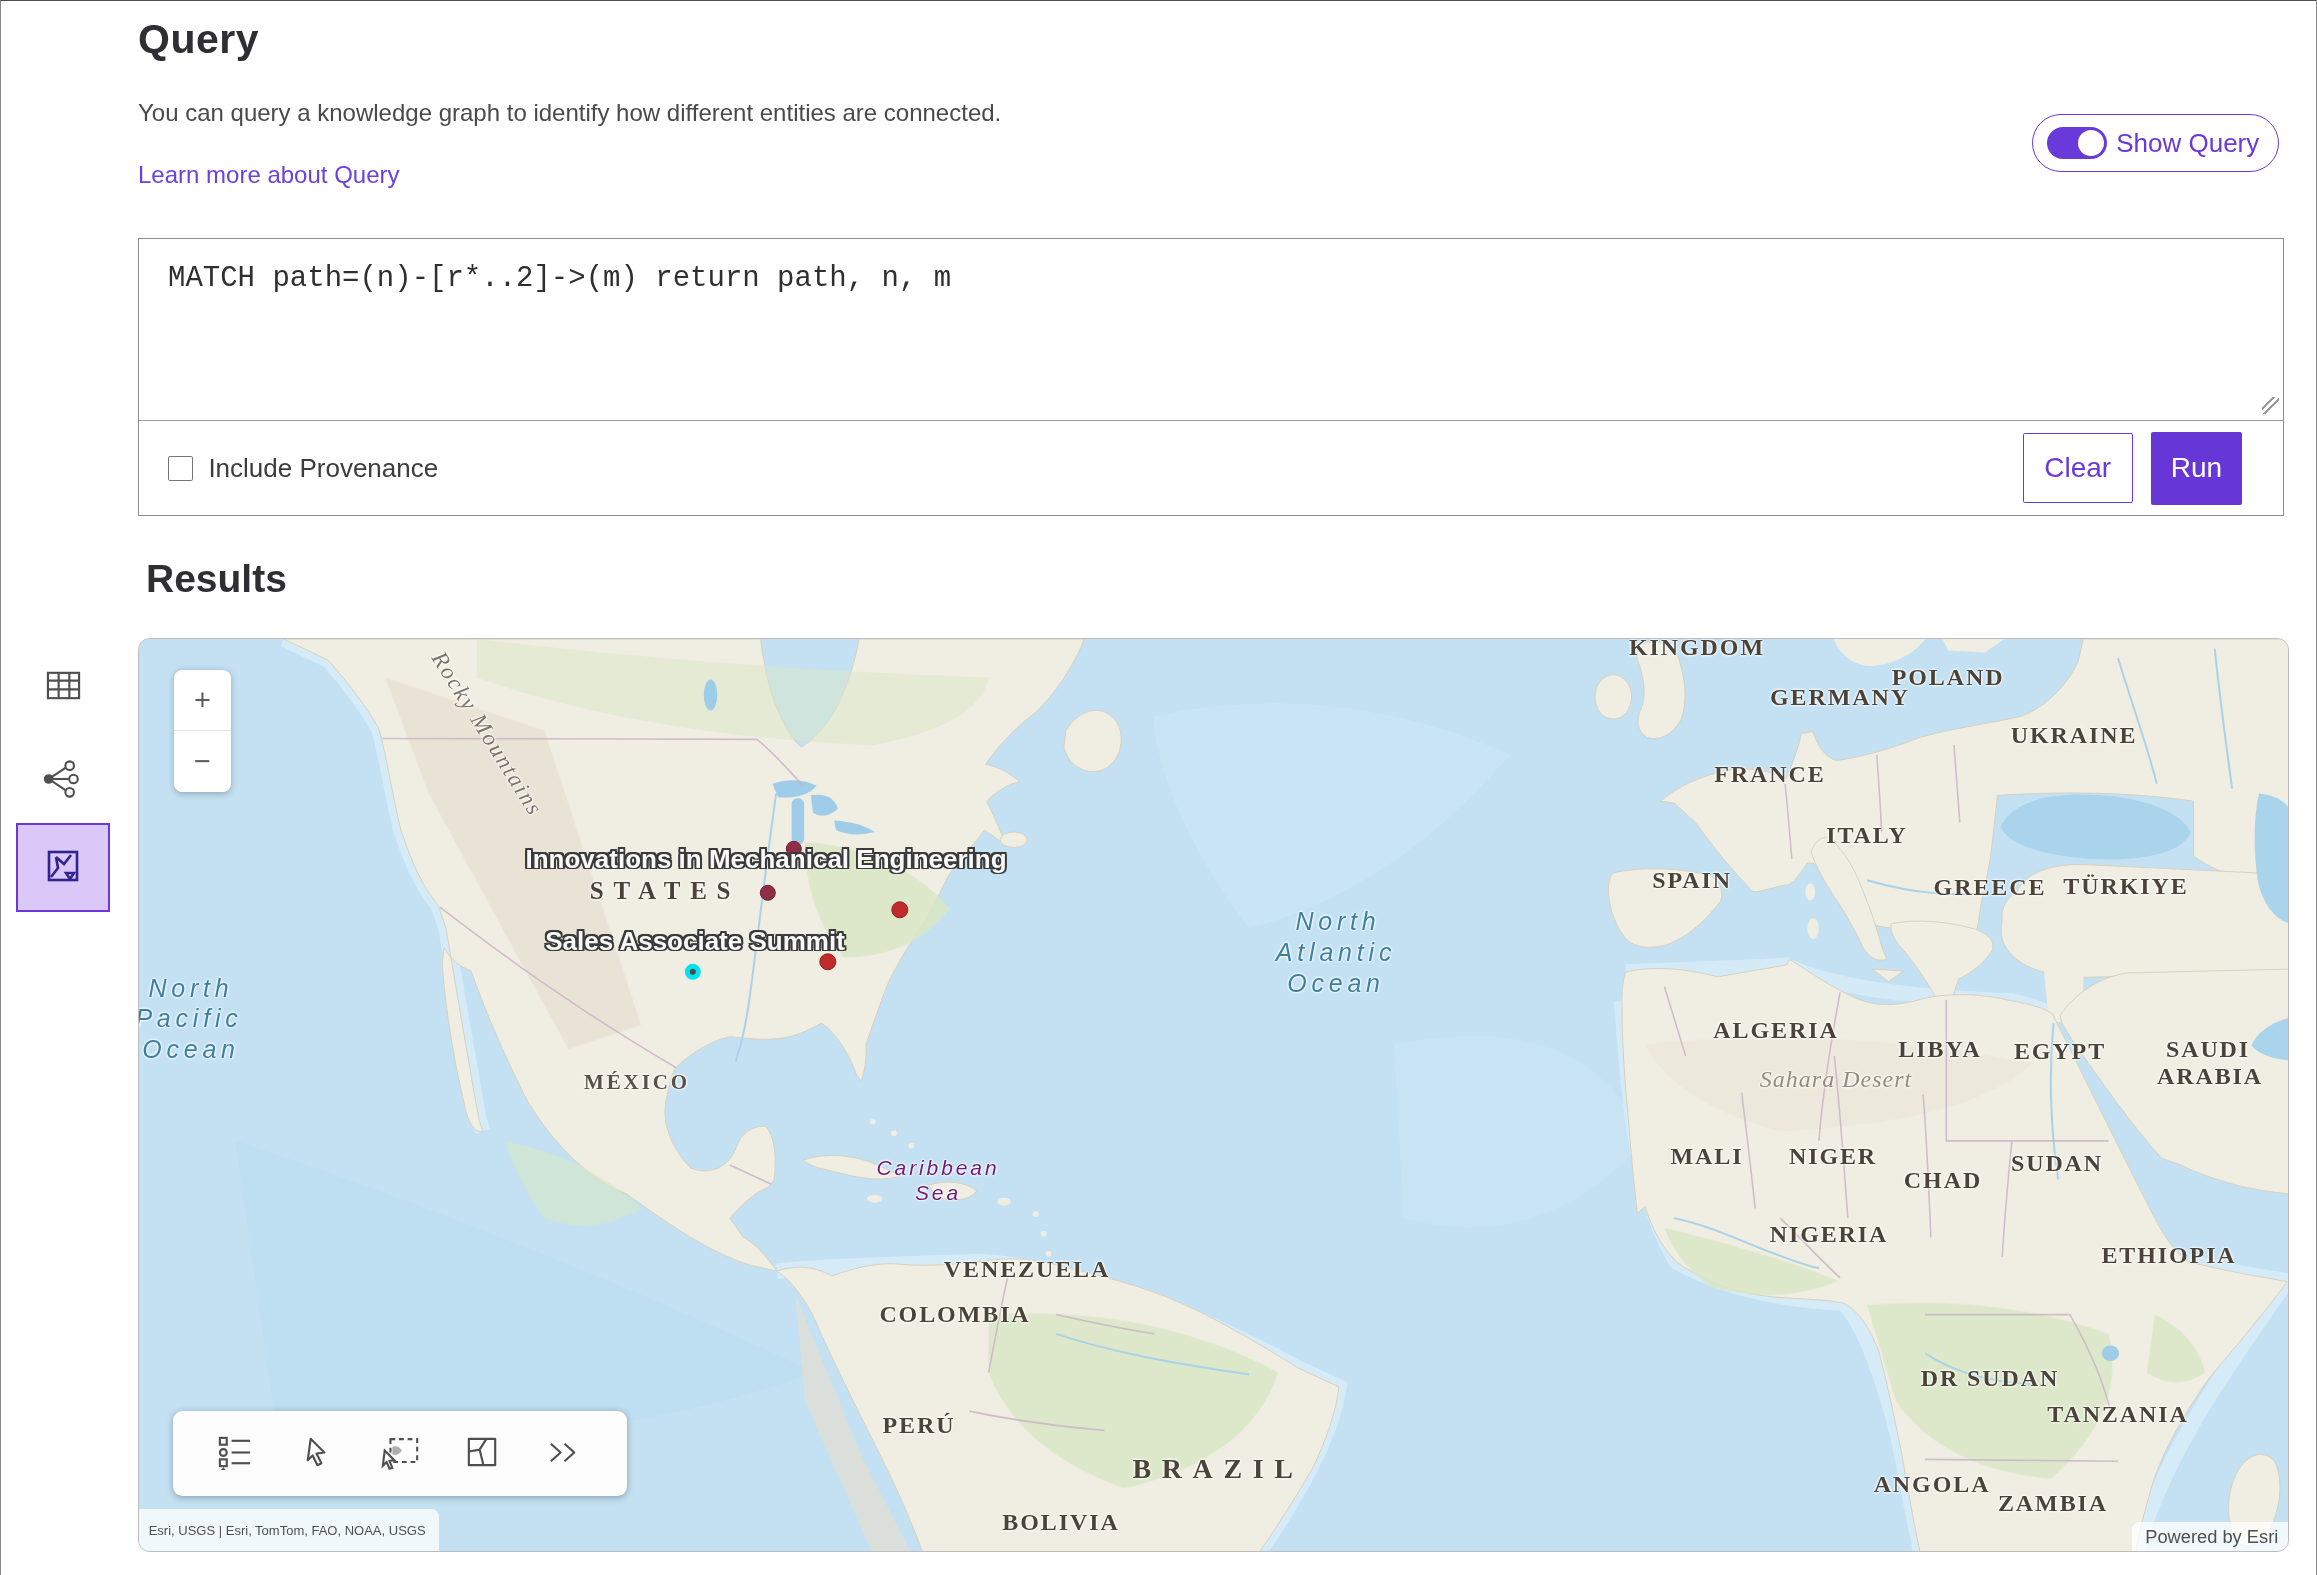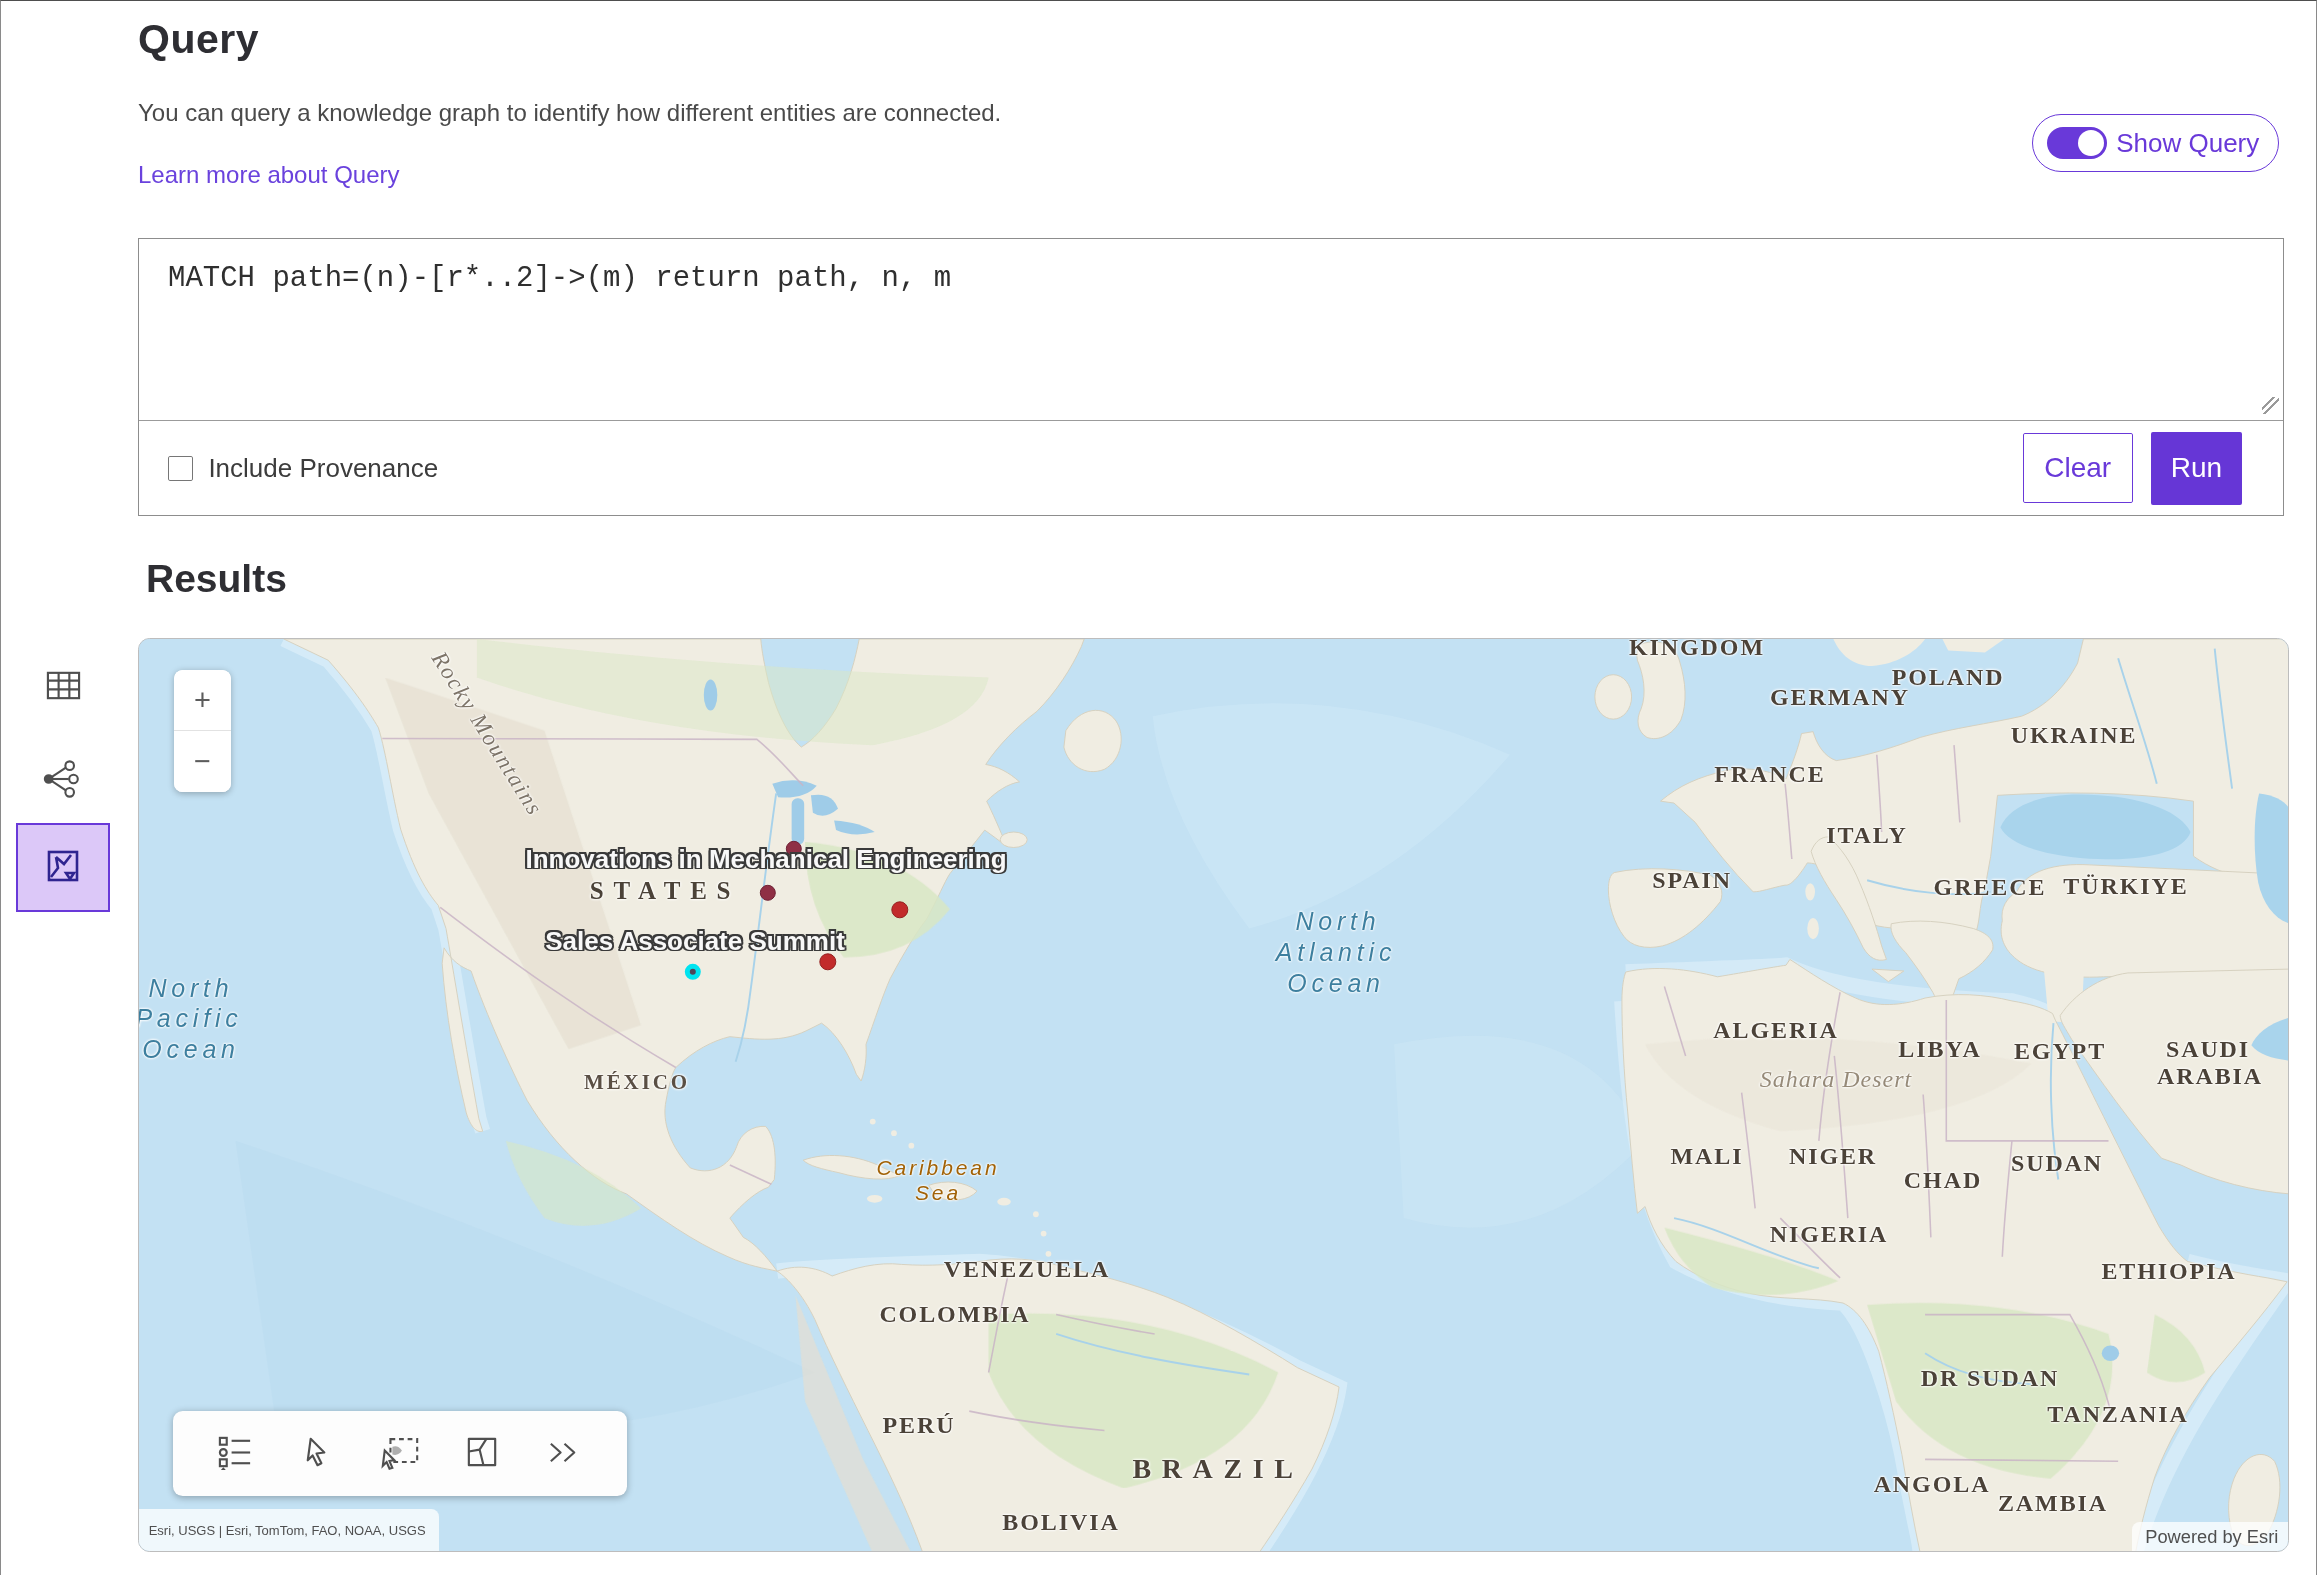--- a/index.html
+++ b/index.html
@@ -44,21 +44,21 @@
 
   .maplabel { position:absolute; transform:translate(-50%,-50%); white-space:nowrap; pointer-events:none;
               font-family:"Liberation Serif", serif; color:#4b4238; text-shadow:0 0 2.9px #fff,0 0 2.9px #fff,0 0 1.9px #fff; }
   .country  { font-size:24px; font-weight:700; letter-spacing:1.9px; }
   .country-sm { font-size:21px; font-weight:700; letter-spacing:2.9px; color:#5a4f44; }
   .states   { font-size:25px; font-weight:700; letter-spacing:9.7px; }
   .brazil   { font-size:28px; font-weight:700; letter-spacing:10.6px; }
   .desert   { font-size:24px; font-style:italic; font-weight:400; color:#968a78; letter-spacing:1px; }
   .mountains{ font-size:23px; font-style:italic; color:#7d7468; letter-spacing:1.9px; font-weight:400; }
   .ocean    { font-family:"Liberation Sans", sans-serif; font-style:italic; font-size:25px; color:#3d7f9f; letter-spacing:4.8px; font-weight:400; }
-  .sea-sm   { font-family:"Liberation Sans", sans-serif; font-style:italic; font-size:21px; color:#a16207; letter-spacing:2.9px; font-weight:400; }
+  .sea-sm   { font-family:"Liberation Sans", sans-serif; font-style:italic; font-size:21px; color:#701a75; letter-spacing:2.9px; font-weight:400; }
 
   .marker { position:absolute; transform:translate(-50%,-50%); border-radius:50%; }
   .marker.maroon { width:16.4px; height:16.4px; background:#8f2f45; border:1.9px solid #6d2034; }
   .marker.red    { width:17.4px; height:17.4px; background:#c22b2b; border:1.9px solid #931f1f; }
   .marker.selected { width:16.4px; height:16.4px; background:#4e4659; border:5.8px solid #00e4f0; }
   .marker-label { position:absolute; transform:translate(-50%,-50%); white-space:nowrap; font-size:26px; font-weight:700; color:#f8f8f8;
       text-shadow:-1.9px 0 0 #3a3a3a, 1.9px 0 0 #3a3a3a, 0 -1.9px 0 #3a3a3a, 0 1.9px 0 #3a3a3a, -1.9px -1.9px 0 #3a3a3a, 1.9px 1.9px 0 #3a3a3a, -1.9px 1.9px 0 #3a3a3a, 1.9px -1.9px 0 #3a3a3a; }
 
   .zoomctl { position:absolute; left:35px; top:31px; width:57px; height:122px; background:#fff; border-radius:8.7px; box-shadow:0 1.9px 6.8px rgba(0,0,0,.25); overflow:hidden; }
   .zoomctl button { display:block; width:100%; height:61px; background:#fff; border:none; font-size:29px; color:#5c5c5c; cursor:pointer; font-family:inherit; }
@@ -331,21 +331,21 @@
         <span class="maplabel country" style="left: 1801px; top: 410px;">LIBYA</span>
         <span class="maplabel country" style="left: 1921px; top: 412px;">EGYPT</span>
         <span class="maplabel country" style="left: 2069px; top: 410px;">SAUDI</span>
         <span class="maplabel country" style="left: 2071px; top: 437px;">ARABIA</span>
         <span class="maplabel desert" style="left: 1697px; top: 440px;">Sahara Desert</span>
         <span class="maplabel country" style="left: 1568px; top: 517px;">MALI</span>
         <span class="maplabel country" style="left: 1694px; top: 517px;">NIGER</span>
         <span class="maplabel country" style="left: 1804px; top: 541px;">CHAD</span>
         <span class="maplabel country" style="left: 1918px; top: 524px;">SUDAN</span>
         <span class="maplabel country" style="left: 1690px; top: 595px;">NIGERIA</span>
-        <span class="maplabel country" style="left: 2030px; top: 632px;">ETHIOPIA</span>
+        <span class="maplabel country" style="left: 2030px; top: 616px;">ETHIOPIA</span>
         <span class="maplabel country" style="left: 1851px; top: 739px;">DR SUDAN</span>
         <span class="maplabel country" style="left: 1979px; top: 767px; margin-top: 8px;">TANZANIA</span>
         <span class="maplabel country" style="left: 1793px; top: 845px;">ANGOLA</span>
         <span class="maplabel country" style="left: 1914px; top: 864px;">ZAMBIA</span>
         <span class="maplabel states" style="left: 526px; top: 252px;">STATES</span>
         <span class="maplabel country-sm" style="left: 498px; top: 443px;">MÉXICO</span>
         <span class="maplabel ocean" style="left: 52px; top: 349px;">North</span>
         <span class="maplabel ocean" style="left: 50px; top: 379px;">Pacific</span>
         <span class="maplabel ocean" style="left: 52px; top: 410px;">Ocean</span>
         <span class="maplabel ocean" style="left: 1199px; top: 282px;">North</span>

